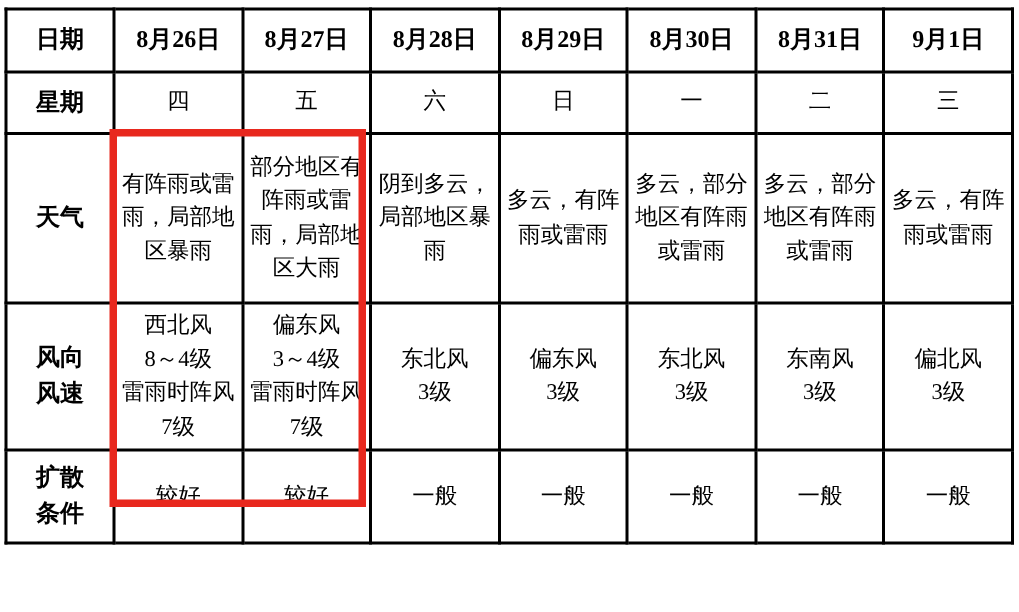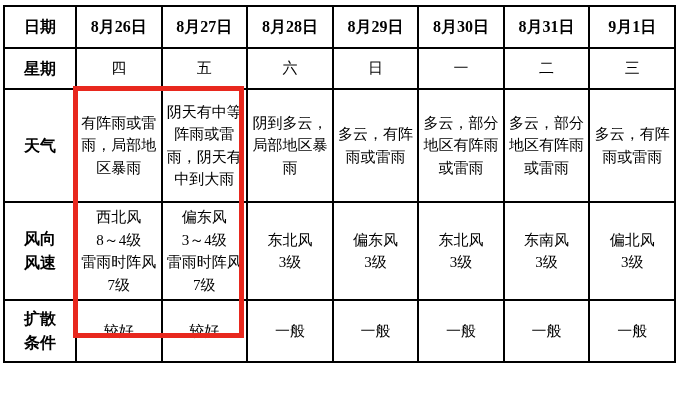--- a/index.html
+++ b/index.html
@@ -90,21 +90,21 @@
       <td class="weekday">五</td>
       <td class="weekday">六</td>
       <td class="weekday">日</td>
       <td class="weekday">一</td>
       <td class="weekday">二</td>
       <td class="weekday">三</td>
     </tr>
     <tr class="r-weather">
       <th>天气</th>
       <td>有阵雨或雷雨，局部地区暴雨</td>
-      <td>阴天有中等阵雨或雷雨，阴天有中到大雨</td>
+      <td>部分地区有阵雨或雷雨，局部地区大雨</td>
       <td>阴到多云，局部地区暴雨</td>
       <td>多云，有阵雨或雷雨</td>
       <td>多云，部分地区有阵雨或雷雨</td>
       <td>多云，部分地区有阵雨或雷雨</td>
       <td>多云，有阵雨或雷雨</td>
     </tr>
     <tr class="r-wind">
       <th>风向
 风速</th>
       <td>西北风

